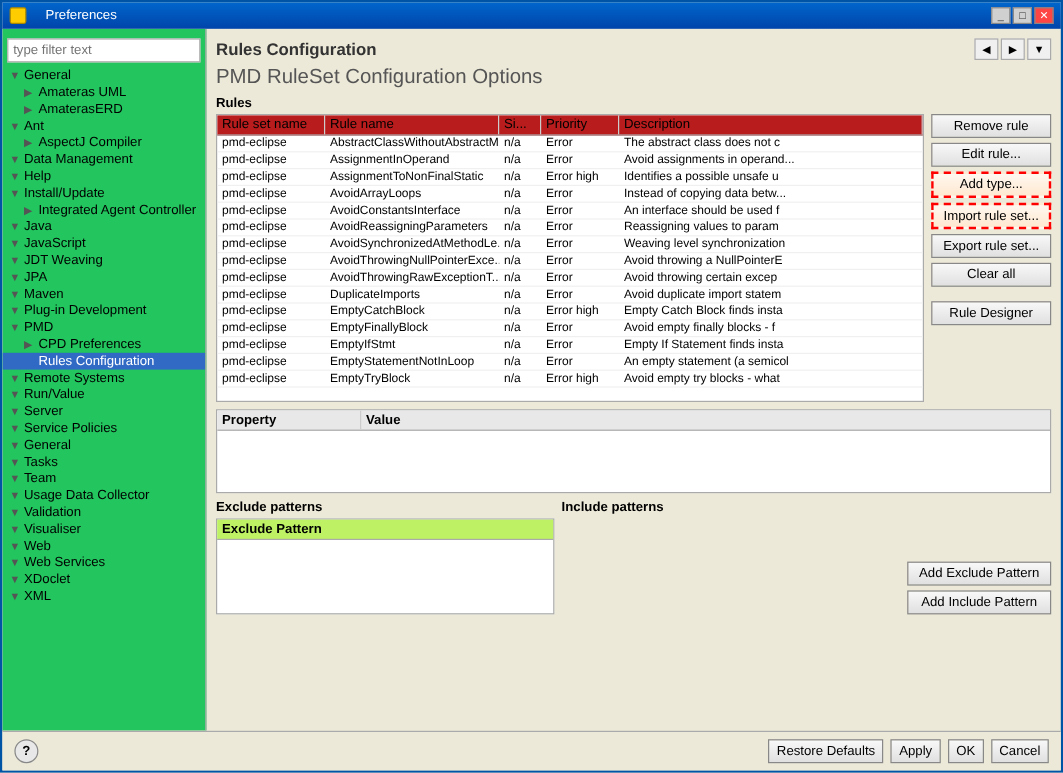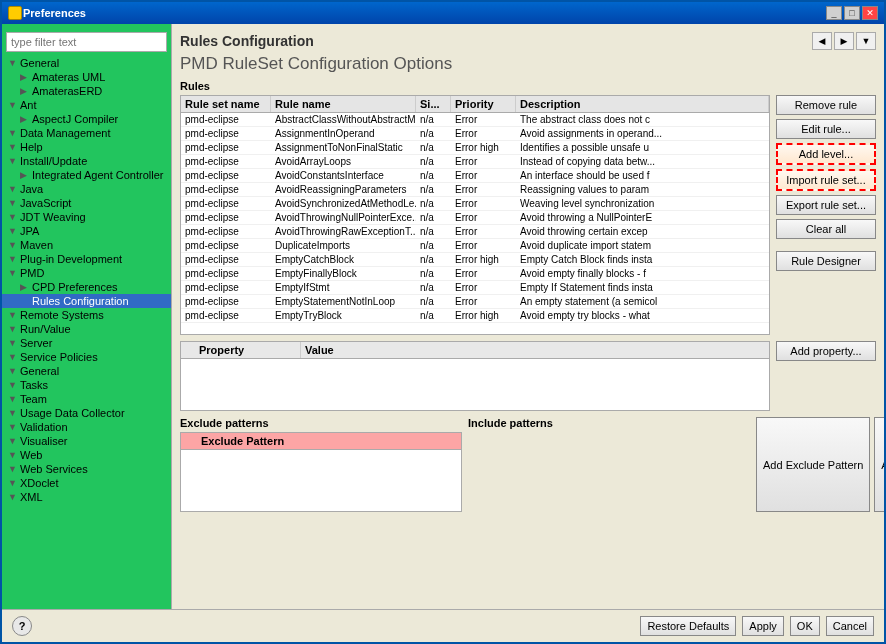--- a/index.html
+++ b/index.html
@@ -24,23 +24,23 @@
       color: white;
       padding: 3px 6px;
       display: flex;
       align-items: center;
       justify-content: space-between;
       height: 22px;
     }
     .titlebar-title {
       display: flex;
       align-items: center;
-      gap: 1px;
+      gap: 16px;
       font-size: 11px;
-      font-weight: bold;
+      font-weight: normal;
     }
     .titlebar-icon {
       width: 14px;
       height: 14px;
       background: #ffcc00;
       border: 1px solid #aa8800;
       border-radius: 2px;
     }
     .titlebar-buttons {
       display: flex;
@@ -140,23 +140,23 @@
     }
     .rules-table-container {
       flex: 1;
       border: 1px solid #aaa;
       background: white;
       overflow: hidden;
       height: 240px;
     }
     .table-header {
       display: flex;
-      background: #e5e5e5;
+      background: #b91c1c;
       border-bottom: 1px solid #aaa;
-      font-weight: bold;
+      font-weight: normal;
     }
     .th {
       padding: 2px 4px;
       border-right: 1px solid #ccc;
       overflow: hidden;
       white-space: nowrap;
     }
     .th-rule-set { width: 90px; }
     .th-rule-name { width: 145px; }
     .th-si { width: 35px; }
@@ -220,21 +220,21 @@
       border: 1px solid #aaa;
       background: white;
       height: 70px;
       overflow: hidden;
     }
     .props-header {
       display: flex;
       background: #e8e8e8;
       border-bottom: 1px solid #aaa;
     }
-    .ph-property { width: 120px; padding: 2px 18px; border-right: 1px solid #ccc; font-weight: bold; }
+    .ph-property { width: 120px; padding: 2px 4px; border-right: 1px solid #ccc; font-weight: bold; }
     .ph-value { flex: 1; padding: 2px 4px; font-weight: bold; }
     .props-side {
       width: 100px;
       display: flex;
       flex-direction: column;
       gap: 4px;
     }
     .patterns-section {
       margin-top: 6px;
       display: flex;
@@ -243,30 +243,31 @@
     }
     .pattern-group {
       flex: 1;
     }
     .pattern-table {
       border: 1px solid #aaa;
       background: white;
       height: 80px;
     }
     .pattern-header {
-      background: #fca5a5;
+      background: #bef264;
       border-bottom: 1px solid #aaa;
-      padding: 2px 20px;
+      padding: 2px 4px;
       font-weight: bold;
     }
     .patterns-buttons {
       display: flex;
-      flex-direction: row;
+      flex-direction: column;
       gap: 4px;
       width: 120px;
+      justify-content: flex-end;
     }
     .bottom-bar {
       display: flex;
       align-items: center;
       justify-content: flex-end;
       padding: 6px 10px;
       gap: 6px;
       border-top: 1px solid #aaa;
       background: #ece9d8;
     }
@@ -598,39 +599,36 @@
                 <div class="td td-rule-name">EmptyTryBlock</div>
                 <div class="td td-si">n/a</div>
                 <div class="td td-priority">Error high</div>
                 <div class="td td-desc">Avoid empty try blocks - what</div>
               </div>
             </div>
         </div>
         <div class="rules-buttons">
           <button class="btn">Remove rule</button>
           <button class="btn">Edit rule...</button>
-          <button class="btn highlighted">Add level...</button>
+          <button class="btn highlighted">Add type...</button>
           <button class="btn highlighted">Import rule set...</button>
           <button class="btn">Export rule set...</button>
           <button class="btn">Clear all</button>
           <div class="separator"></div>
           <button class="btn">Rule Designer</button>
         </div>
       </div>
 
       <div class="rule-props-section">
         <div class="props-area">
           <div class="props-table">
             <div class="props-header">
               <div class="ph-property">Property</div>
               <div class="ph-value">Value</div>
             </div>
-          </div>
-          <div class="props-side">
-            <button class="btn">Add property...</button>
           </div>
         </div>
       </div>
 
       <div class="patterns-section">
         <div class="pattern-group">
           <div class="section-label">Exclude patterns</div>
           <div class="pattern-table">
             <div class="pattern-header">Exclude Pattern</div>
           </div>

